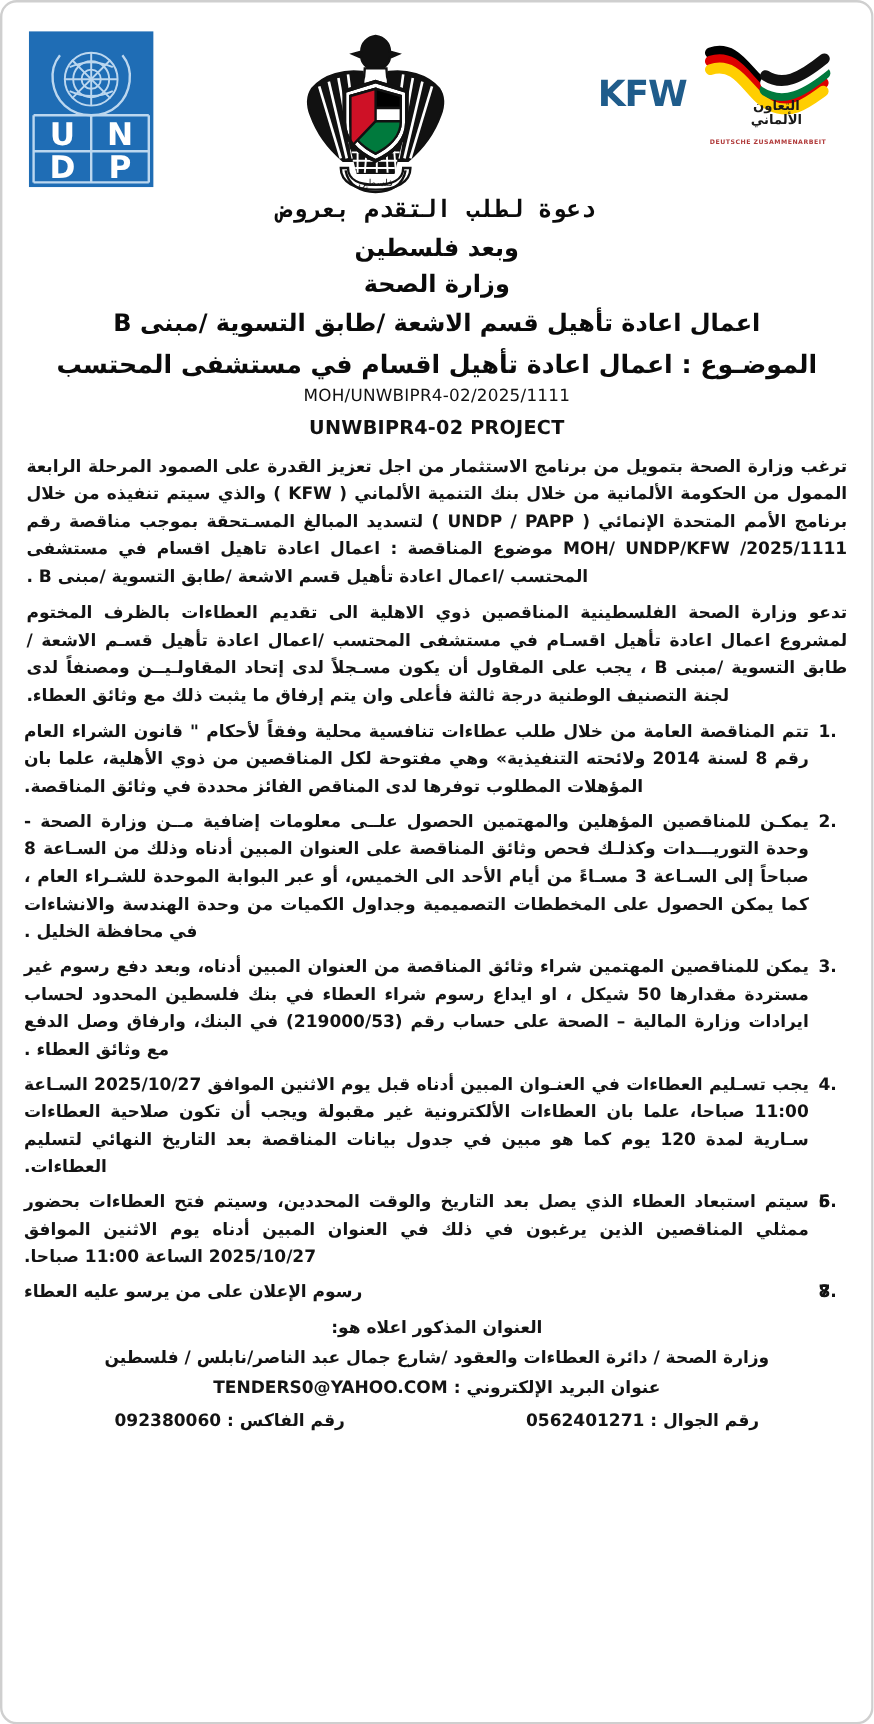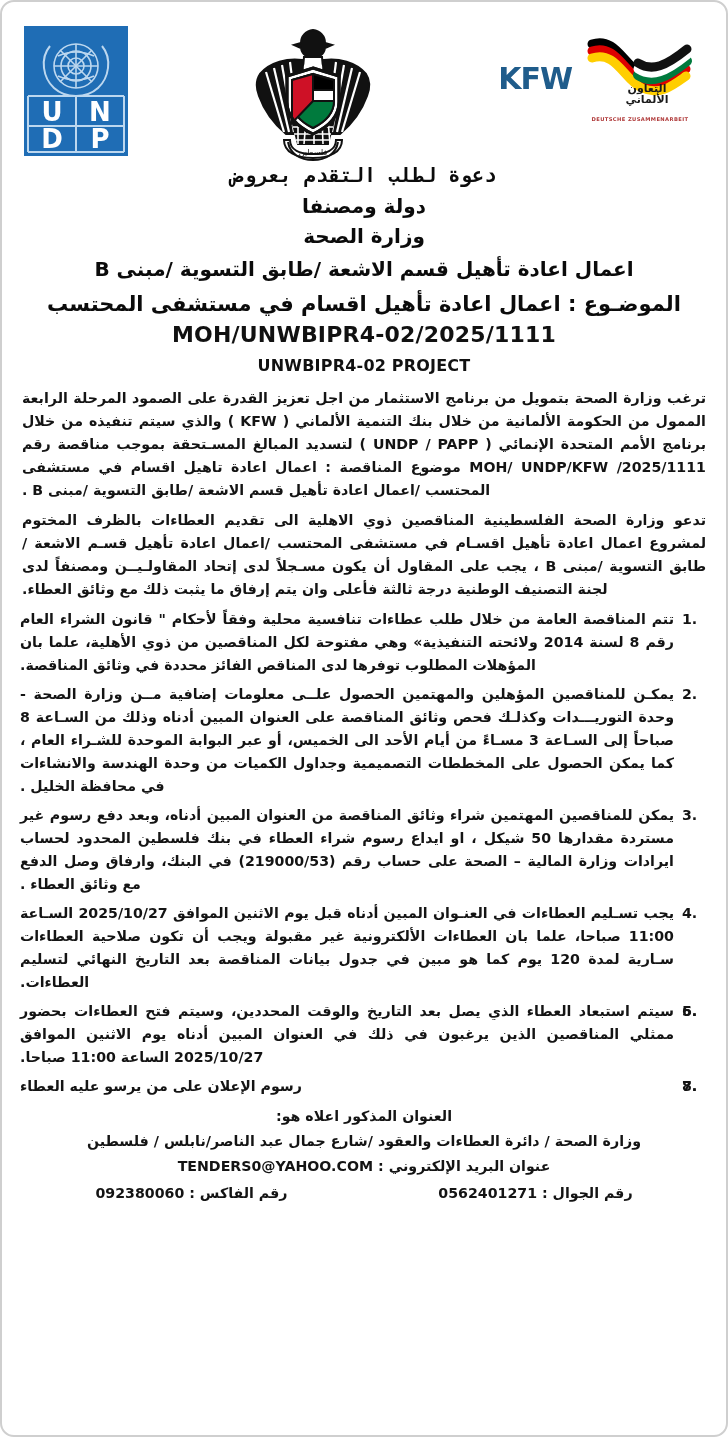--- a/index.html
+++ b/index.html
@@ -96,22 +96,22 @@
     font-weight: bold;
     color: #0b0b0b;
     line-height: 1.26;
   }
   .t1 { font-size: 20px; margin-bottom: 5px; font-family: Liberation Mono, monospace; }
   .t2 { font-size: 20px; margin-bottom: 5px; }
   .t3 { font-size: 20px; margin-bottom: 7px; }
   .t-subject { font-size: 21px; margin-bottom: 5px; }
   .t-subject2 { font-size: 20px; margin-bottom: 9px; }
   .t-ref {
-    font-size: 22px;
-    font-weight: bold;
+    font-size: 14px;
+    font-weight: normal;
     direction: ltr;
     margin-bottom: 9px;
     letter-spacing: .2px;
   }
   .t-proj {
     font-size: 16px;
     font-weight: bold;
     direction: ltr;
     margin-bottom: 12px;
     letter-spacing: .2px;
@@ -289,21 +289,21 @@
           <text x="76" y="95">N</text>
           <text x="28" y="122">D</text>
           <text x="76" y="122">P</text>
         </g>
       </svg>
     </div>
   </div>
 
   <div class="title-block">
     <div class="t-line t1">دعوة لطلب التقدم بعروض</div>
-    <div class="t-line t2">دولة ومصنفا</div>
+    <div class="t-line t2">وبعد فلسطين</div>
     <div class="t-line t3">وزارة الصحة</div>
     <div class="t-line t-subject2">اعمال اعادة تأهيل قسم الاشعة /طابق التسوية /مبنى B</div>
     <div class="t-line t-subject">الموضـوع : اعمال اعادة تأهيل اقسام في مستشفى المحتسب</div>
     <div class="t-ref">MOH/UNWBIPR4-02/2025/1111</div>
     <div class="t-proj">UNWBIPR4-02 PROJECT</div>
   </div>
 
   <p class="para para-j">ترغب وزارة الصحة بتمويل من برنامج الاستثمار من اجل تعزيز القدرة على الصمود المرحلة الرابعة الممول من الحكومة الألمانية من خلال بنك التنمية الألماني ( KFW ) والذي سيتم تنفيذه من خلال برنامج الأمم المتحدة الإنمائي ( UNDP / PAPP ) لتسديد المبالغ المسـتحقة بموجب مناقصة رقم MOH/ UNDP/KFW /2025/1111 موضوع المناقصة : اعمال اعادة تاهيل اقسام في مستشفى المحتسب /اعمال اعادة تأهيل قسم الاشعة /طابق التسوية /مبنى B .</p>
   <p class="para para-j">تدعو وزارة الصحة الفلسطينية المناقصين ذوي الاهلية الى تقديم العطاءات بالظرف المختوم لمشروع اعمال اعادة تأهيل اقسـام في مستشفى المحتسب /اعمال اعادة تأهيل قسـم الاشعة /طابق التسوية /مبنى B ، يجب على المقاول أن يكون مسـجلاً لدى إتحاد المقاولـيــن ومصنفاً لدى لجنة التصنيف الوطنية درجة ثالثة فأعلى وان يتم إرفاق ما يثبت ذلك مع وثائق العطاء.</p>
 

